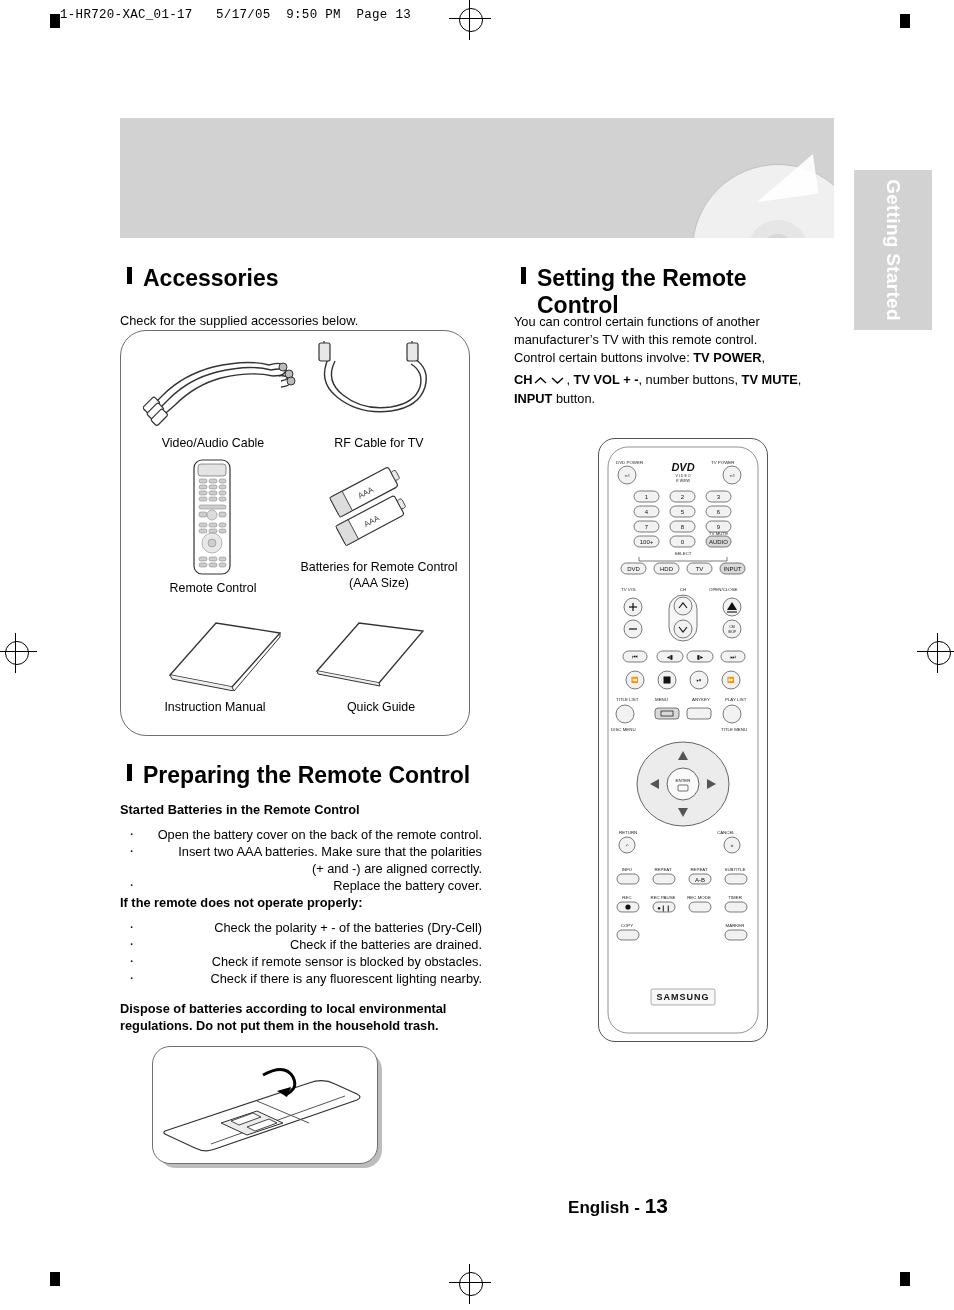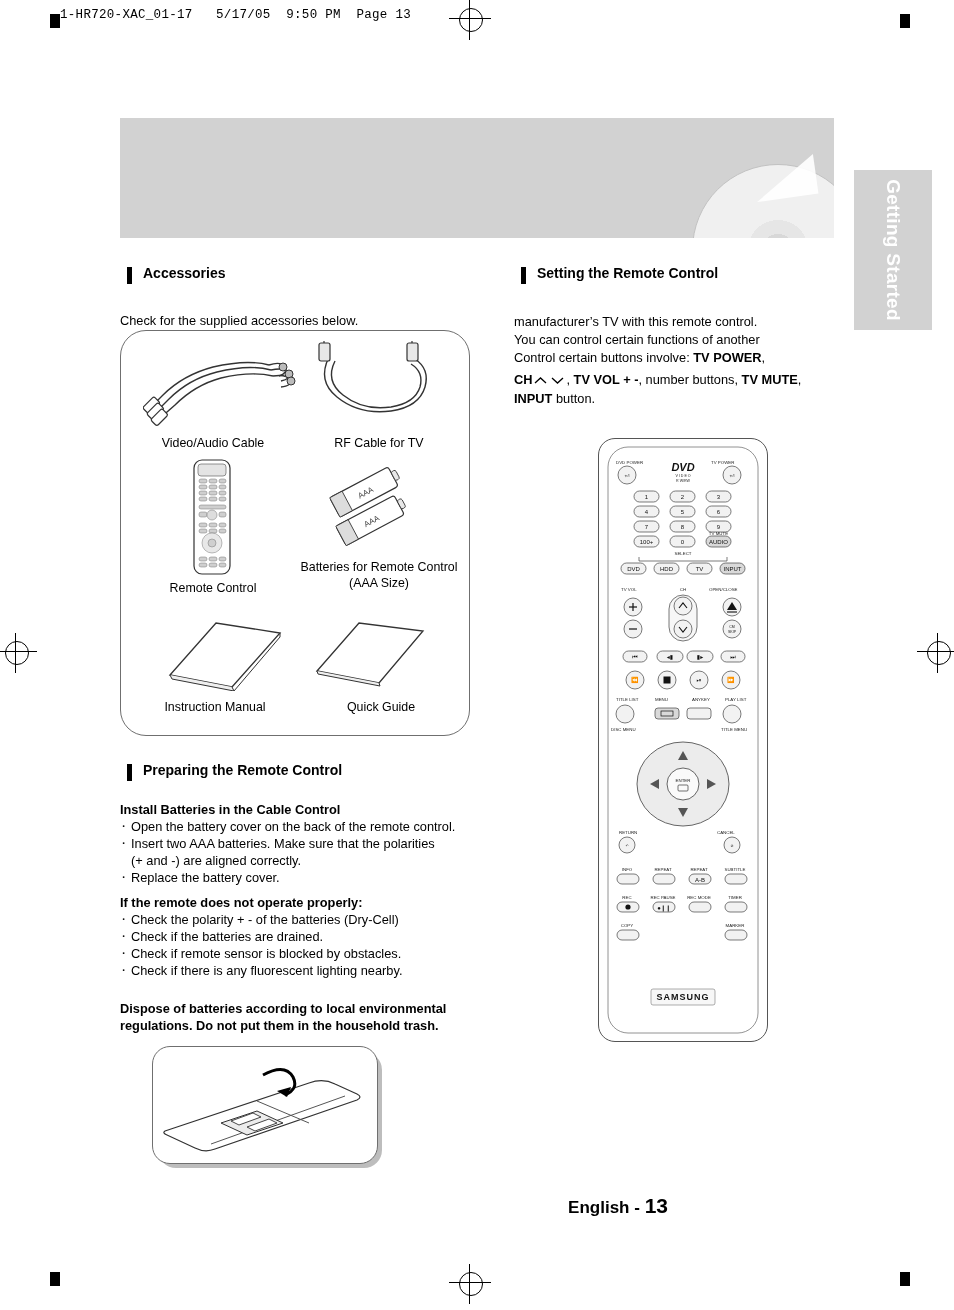--- a/index.html
+++ b/index.html
@@ -120,21 +120,21 @@
     line-height: 78px;
     font-size: 19px;
     font-weight: bold;
     color: #ffffff;
     letter-spacing: 0.3px;
   }
 
   
   .sec-head {
     position: absolute;
-    font-size: 14px;
+    font-size: 23px;
     font-weight: bold;
   }
   .sec-head .bar {
     position: absolute;
     left: -16px;
     top: 2px;
     width: 5px;
     height: 17px;
     background: #000;
   }
@@ -203,21 +203,21 @@
 
   .footer {
     position: absolute;
     right: 118px;
     bottom: 92px;
     font-size: 17px;
     font-weight: bold;
   }
   .footer .num { font-size: 21px; }
 
-  .bullet-list { margin: 0; padding: 0; list-style: none; }
+  .bullet-list { margin: 8px; padding: 0; list-style: none; text-align: right; }
   .bullet-list li { position: relative; padding-left: 11px; }
   .bullet-list li:before {
     content: "\30FB";
     position: absolute;
     left: -2px;
     top: 0;
     font-size: 11px;
   }
   .plain-li { padding-left: 11px; }
 </style>
@@ -372,21 +372,21 @@
     <div class="acc-cap" style="left:14px;top:368px;width:160px;">Instruction Manual</div>
     <div class="acc-cap" style="left:180px;top:368px;width:160px;">Quick Guide</div>
   </div>
 
   <div class="sec-head" style="left:143px;top:762px;">
     <span class="bar"></span>
     <span>Preparing the Remote Control</span>
   </div>
 
   <div class="body-text" style="left:120px;top:801px;width:370px;">
-    <div style="font-weight:bold;">Install Batteries in the Cable Control</div>
+    <div style="font-weight:bold;">Started Batteries in the Remote Control</div>
     <ul class="bullet-list">
       <li>Open the battery cover on the back of the remote control.</li>
       <li>Insert two AAA batteries. Make sure that the polarities</li>
       <li class="plain-li" style="padding-left:11px;"><span>(+ and -) are aligned correctly.</span></li>
       <li>Replace the battery cover.</li>
     </ul>
   </div>
   <style>.plain-li:before{content:"" !important;}</style>
 
   <div class="body-text" style="left:120px;top:894px;width:370px;">
@@ -425,22 +425,22 @@
       <polygon points="128,36 118,30 132,26" fill="#000"></polygon>
     </svg>
   </div>
 
   <div class="sec-head" style="left:537px;top:265px;">
     <span class="bar"></span>
     <span>Setting the Remote Control</span>
   </div>
 
   <div class="body-text" style="left:514px;top:313px;width:320px;line-height:18px;">
+    <div>You can control certain functions of another</div>
     <div>manufacturer’s TV with this remote control.</div>
-    <div>You can control certain functions of another</div>
     <div>
       <span>Control certain buttons involve: </span><b>TV POWER</b><span>,</span>
     </div>
     <div style="margin-top:4px;">
       <b>CH</b><span style="display:inline-block;vertical-align:middle;margin:0 2px;">
         <svg width="13" height="9" viewBox="0 0 13 9">
             <path d="M1 7 L6.5 2 L12 7" fill="none" stroke="#000" stroke-width="1.3"></path>
           </svg>
       </span><span style="display:inline-block;vertical-align:middle;margin:0 2px;">
         <svg width="13" height="9" viewBox="0 0 13 9">

